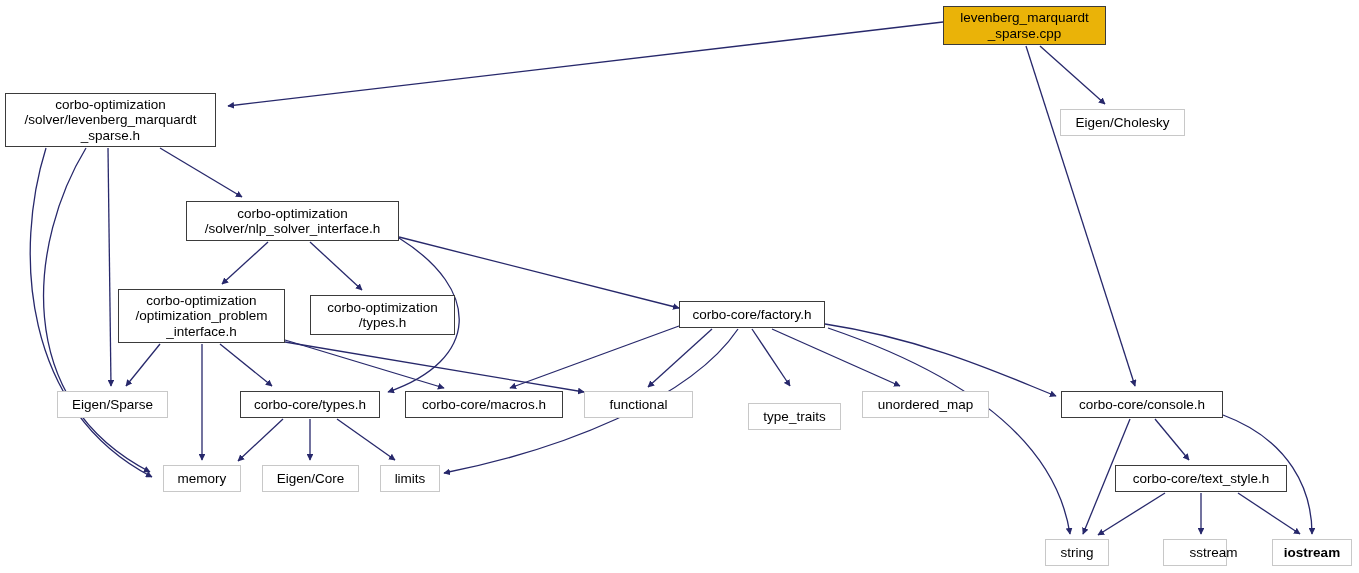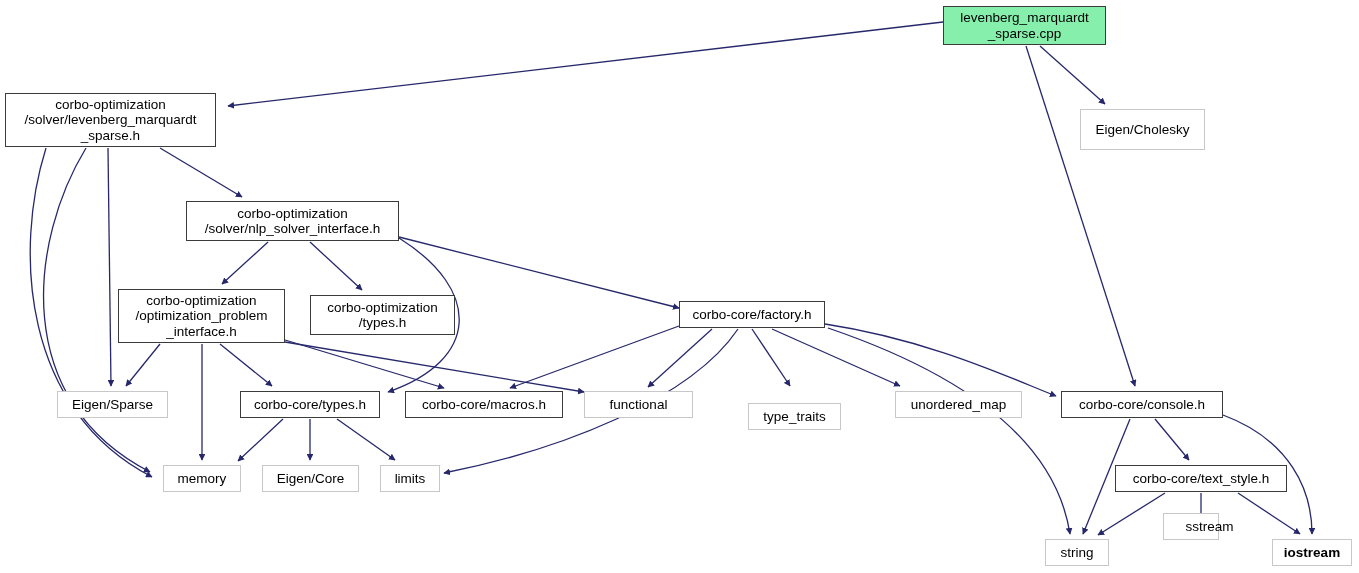--- a/index.html
+++ b/index.html
@@ -38,21 +38,21 @@
     z-index: 5;
   }
   .node.plain {
     border: 1px solid #c8c8c8;
   }
   .node.strong {
     border: 1.6px solid #3b3b3b;
   }
   .node.root {
     border: 1.6px solid #3b3b3b;
-    background: #86efac;
+    background: #eab308;
     justify-content: center;
   }
   .node span { display: block; }
 </style>
 </head>
 <body>
 
 <div id="canvas">
   <svg id="edges" viewBox="0 0 1359 573">
     <defs>
@@ -94,37 +94,37 @@
         <path d="M 1201,493 L 1201,534" fill="none" stroke="#27286b" stroke-width="1.3" marker-end="url(#arrow)"></path>
         <path d="M 1238,493 L 1300,534" fill="none" stroke="#27286b" stroke-width="1.3" marker-end="url(#arrow)"></path>
       </g>
   </svg>
   <div id="node-group">
       <div class="node root" style="left: 943px; top: 6px; width: 163px; height: 39px;"><span>levenberg_marquardt
 _sparse.cpp</span></div>
       <div class="node strong" style="left: 5px; top: 93px; width: 211px; height: 54px;"><span>corbo-optimization
 /solver/levenberg_marquardt
 _sparse.h</span></div>
-      <div class="node plain" style="left: 1060px; top: 109px; width: 125px; height: 41px; margin-left: 20px;"><span>Eigen/Cholesky</span></div>
+      <div class="node plain" style="left: 1060px; top: 109px; width: 125px; height: 27px;"><span>Eigen/Cholesky</span></div>
       <div class="node strong" style="left: 186px; top: 201px; width: 213px; height: 40px;"><span>corbo-optimization
 /solver/nlp_solver_interface.h</span></div>
       <div class="node strong" style="left: 118px; top: 289px; width: 167px; height: 54px;"><span>corbo-optimization
 /optimization_problem
 _interface.h</span></div>
       <div class="node strong" style="left: 310px; top: 295px; width: 145px; height: 40px;"><span>corbo-optimization
 /types.h</span></div>
       <div class="node strong" style="left: 679px; top: 301px; width: 146px; height: 27px;"><span>corbo-core/factory.h</span></div>
       <div class="node plain" style="left: 57px; top: 391px; width: 111px; height: 27px;"><span>Eigen/Sparse</span></div>
       <div class="node strong" style="left: 240px; top: 391px; width: 140px; height: 27px;"><span>corbo-core/types.h</span></div>
       <div class="node strong" style="left: 405px; top: 391px; width: 158px; height: 27px;"><span>corbo-core/macros.h</span></div>
       <div class="node plain" style="left: 584px; top: 391px; width: 109px; height: 27px;"><span>functional</span></div>
       <div class="node plain" style="left: 748px; top: 391px; width: 93px; height: 27px; margin-top: 12px;"><span>type_traits</span></div>
-      <div class="node plain" style="left: 862px; top: 391px; width: 127px; height: 27px; margin-left: 33px;"><span>unordered_map</span></div>
+      <div class="node plain" style="left: 862px; top: 391px; width: 127px; height: 27px;"><span>unordered_map</span></div>
       <div class="node strong" style="left: 1061px; top: 391px; width: 162px; height: 27px;"><span>corbo-core/console.h</span></div>
       <div class="node plain" style="left: 163px; top: 465px; width: 78px; height: 27px;"><span>memory</span></div>
       <div class="node plain" style="left: 262px; top: 465px; width: 97px; height: 27px;"><span>Eigen/Core</span></div>
       <div class="node plain" style="left: 380px; top: 465px; width: 60px; height: 27px;"><span>limits</span></div>
       <div class="node strong" style="left: 1115px; top: 465px; width: 172px; height: 27px;"><span>corbo-core/text_style.h</span></div>
       <div class="node plain" style="left: 1045px; top: 539px; width: 64px; height: 27px;"><span>string</span></div>
-      <div class="node plain" style="left: 1163px; top: 513px; width: 56px; height: 27px; padding-left: 37px;"><span>sstream</span></div>
+      <div class="node plain" style="left: 1163px; top: 539px; width: 64px; height: 27px; padding-left: 37px;"><span>sstream</span></div>
       <div class="node plain" style="left: 1272px; top: 539px; width: 80px; height: 27px; font-weight: bold;"><span>iostream</span></div>
     </div>
 </div>
 
 </body></html>

